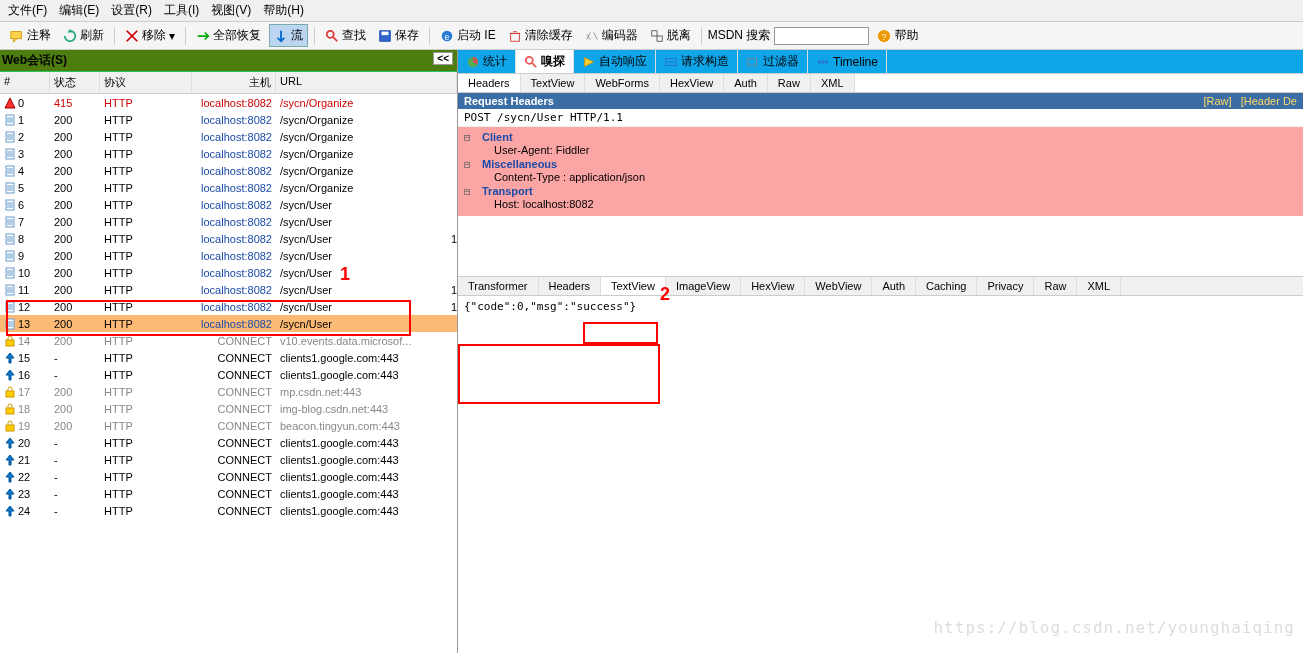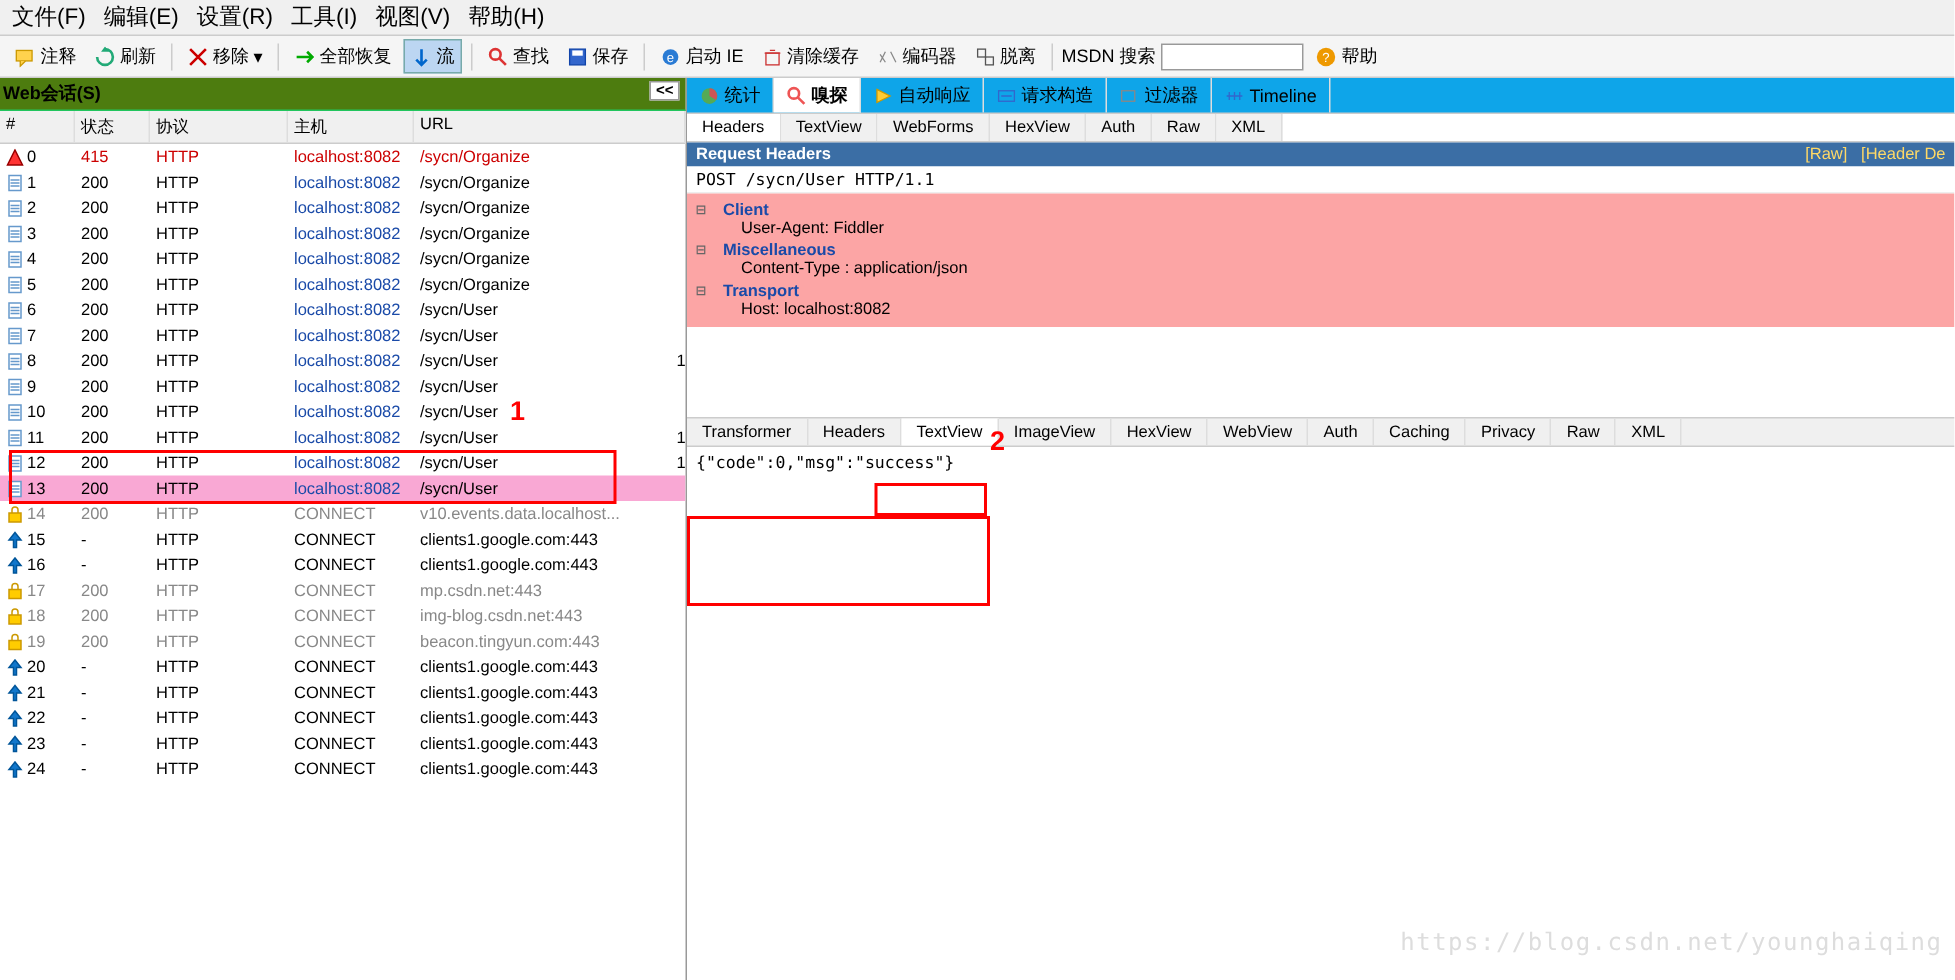--- a/index.html
+++ b/index.html
@@ -1,41 +1,41 @@
 <!DOCTYPE html>
 <html><head>
 <meta charset="utf-8">
 <style>
 * { box-sizing: border-box; margin: 0; padding: 0; font-family: "Microsoft YaHei", Tahoma, Arial, sans-serif; }
 body { font-size: 11px; background: #fff; color: #000; overflow: hidden; }
-.menubar { display: flex; gap: 12px; padding: 2px 8px; background: #f0f0f0; border-bottom: 1px solid #ccc; font-size: 15px; }
+.menubar { display: flex; gap: 12px; padding: 2px 8px; background: #f0f0f0; border-bottom: 1px solid #ccc; font-size: 12px; }
 .menubar span { cursor: default; }
 .toolbar { display: flex; align-items: center; gap: 4px; padding: 2px 6px; background: #f5f5f5; border-bottom: 1px solid #ccc; font-size: 12px; }
 .tb-btn { display: inline-flex; align-items: center; gap: 3px; padding: 2px 4px; cursor: default; }
 .tb-sep { width: 1px; height: 18px; background: #ccc; margin: 0 2px; }
 .tb-input { width: 95px; height: 18px; border: 1px solid #999; font-size: 11px; }
 .ico { width: 14px; height: 14px; display: inline-block; }
 
 .main-split { display: flex; height: calc(100vh - 48px); }
 .left-pane { width: 458px; border-right: 1px solid #999; display: flex; flex-direction: column; }
 .right-pane { flex: 1; display: flex; flex-direction: column; position: relative; }
 
 .sessions-header { background: #4d7c0f; border-bottom: 1px solid #22c55e; text-align: left; font-size: 12px; font-weight: bold; padding: 2px; position: relative; }
 .collapse-btn { position: absolute; right: 4px; top: 2px; font-size: 10px; border: 1px solid #999; padding: 0 3px; background: #fff; }
 .grid-head { display: flex; background: #f0f0f0; border-bottom: 1px solid #ccc; font-size: 11px; }
 .grid-head div { padding: 3px 4px; border-right: 1px solid #ddd; }
 .col-id { width: 50px; }
 .col-status { width: 50px; }
 .col-proto { width: 92px; }
-.col-host { width: 84px; text-align: left; }
+.col-host { width: 84px; text-align: right; }
 .col-url { flex: 1; }
 .col-end { width: 10px; }
 .grid-body { flex: 1; overflow: auto; }
 .row { display: flex; font-size: 11px; height: 17px; align-items: center; padding: 0; }
-.row.selected { background: #f9a8d4; }
+.row.selected { background: #fdba74; }
 .row div { padding: 0 4px; overflow: hidden; white-space: nowrap; text-overflow: ellipsis; }
 .row .col-id { display: flex; align-items: center; gap: 2px; }
 .row.gray { color: #888; }
 .row.hl-red .col-host, .row.hl-red .col-url, .row.hl-red .col-status, .row.hl-red .col-proto { color: #c00; }
 .row.hl-blue .col-host { color: #1a4aa8; }
 .rico { width: 12px; height: 12px; display: inline-block; flex-shrink: 0; }
 
 .inspector-tabs { display: flex; background: #0ea5e9; border-bottom: 1px solid #ccc; font-size: 12px; }
 .itab { display: flex; align-items: center; gap: 3px; padding: 3px 8px; border-right: 1px solid #ddd; cursor: default; }
 .itab.active { background: #fff; font-weight: bold; }
@@ -334,21 +334,21 @@
           <div class="col-end"></div>
         </div>
         <div class="row gray">
           <div class="col-id"><svg class="rico" viewBox="0 0 12 12">
               <rect x="2" y="5" width="8" height="6" fill="#fc0" stroke="#c90"></rect>
               <path d="M4 5 L4 3 A2 2 0 0 1 8 3 L8 5" fill="none" stroke="#c90"></path>
             </svg> 14</div>
           <div class="col-status">200</div>
           <div class="col-proto">HTTP</div>
           <div class="col-host">CONNECT</div>
-          <div class="col-url">v10.events.data.localhost...</div>
+          <div class="col-url">v10.events.data.microsof...</div>
           <div class="col-end"></div>
         </div>
         <div class="row">
           <div class="col-id"><svg class="rico" viewBox="0 0 12 12">
               <path d="M6 1 L10 6 L7 6 L7 11 L5 11 L5 6 L2 6 Z" fill="#17c" stroke="#059"></path>
             </svg> 15</div>
           <div class="col-status">-</div>
           <div class="col-proto">HTTP</div>
           <div class="col-host">CONNECT</div>
           <div class="col-url">clients1.google.com:443</div>

